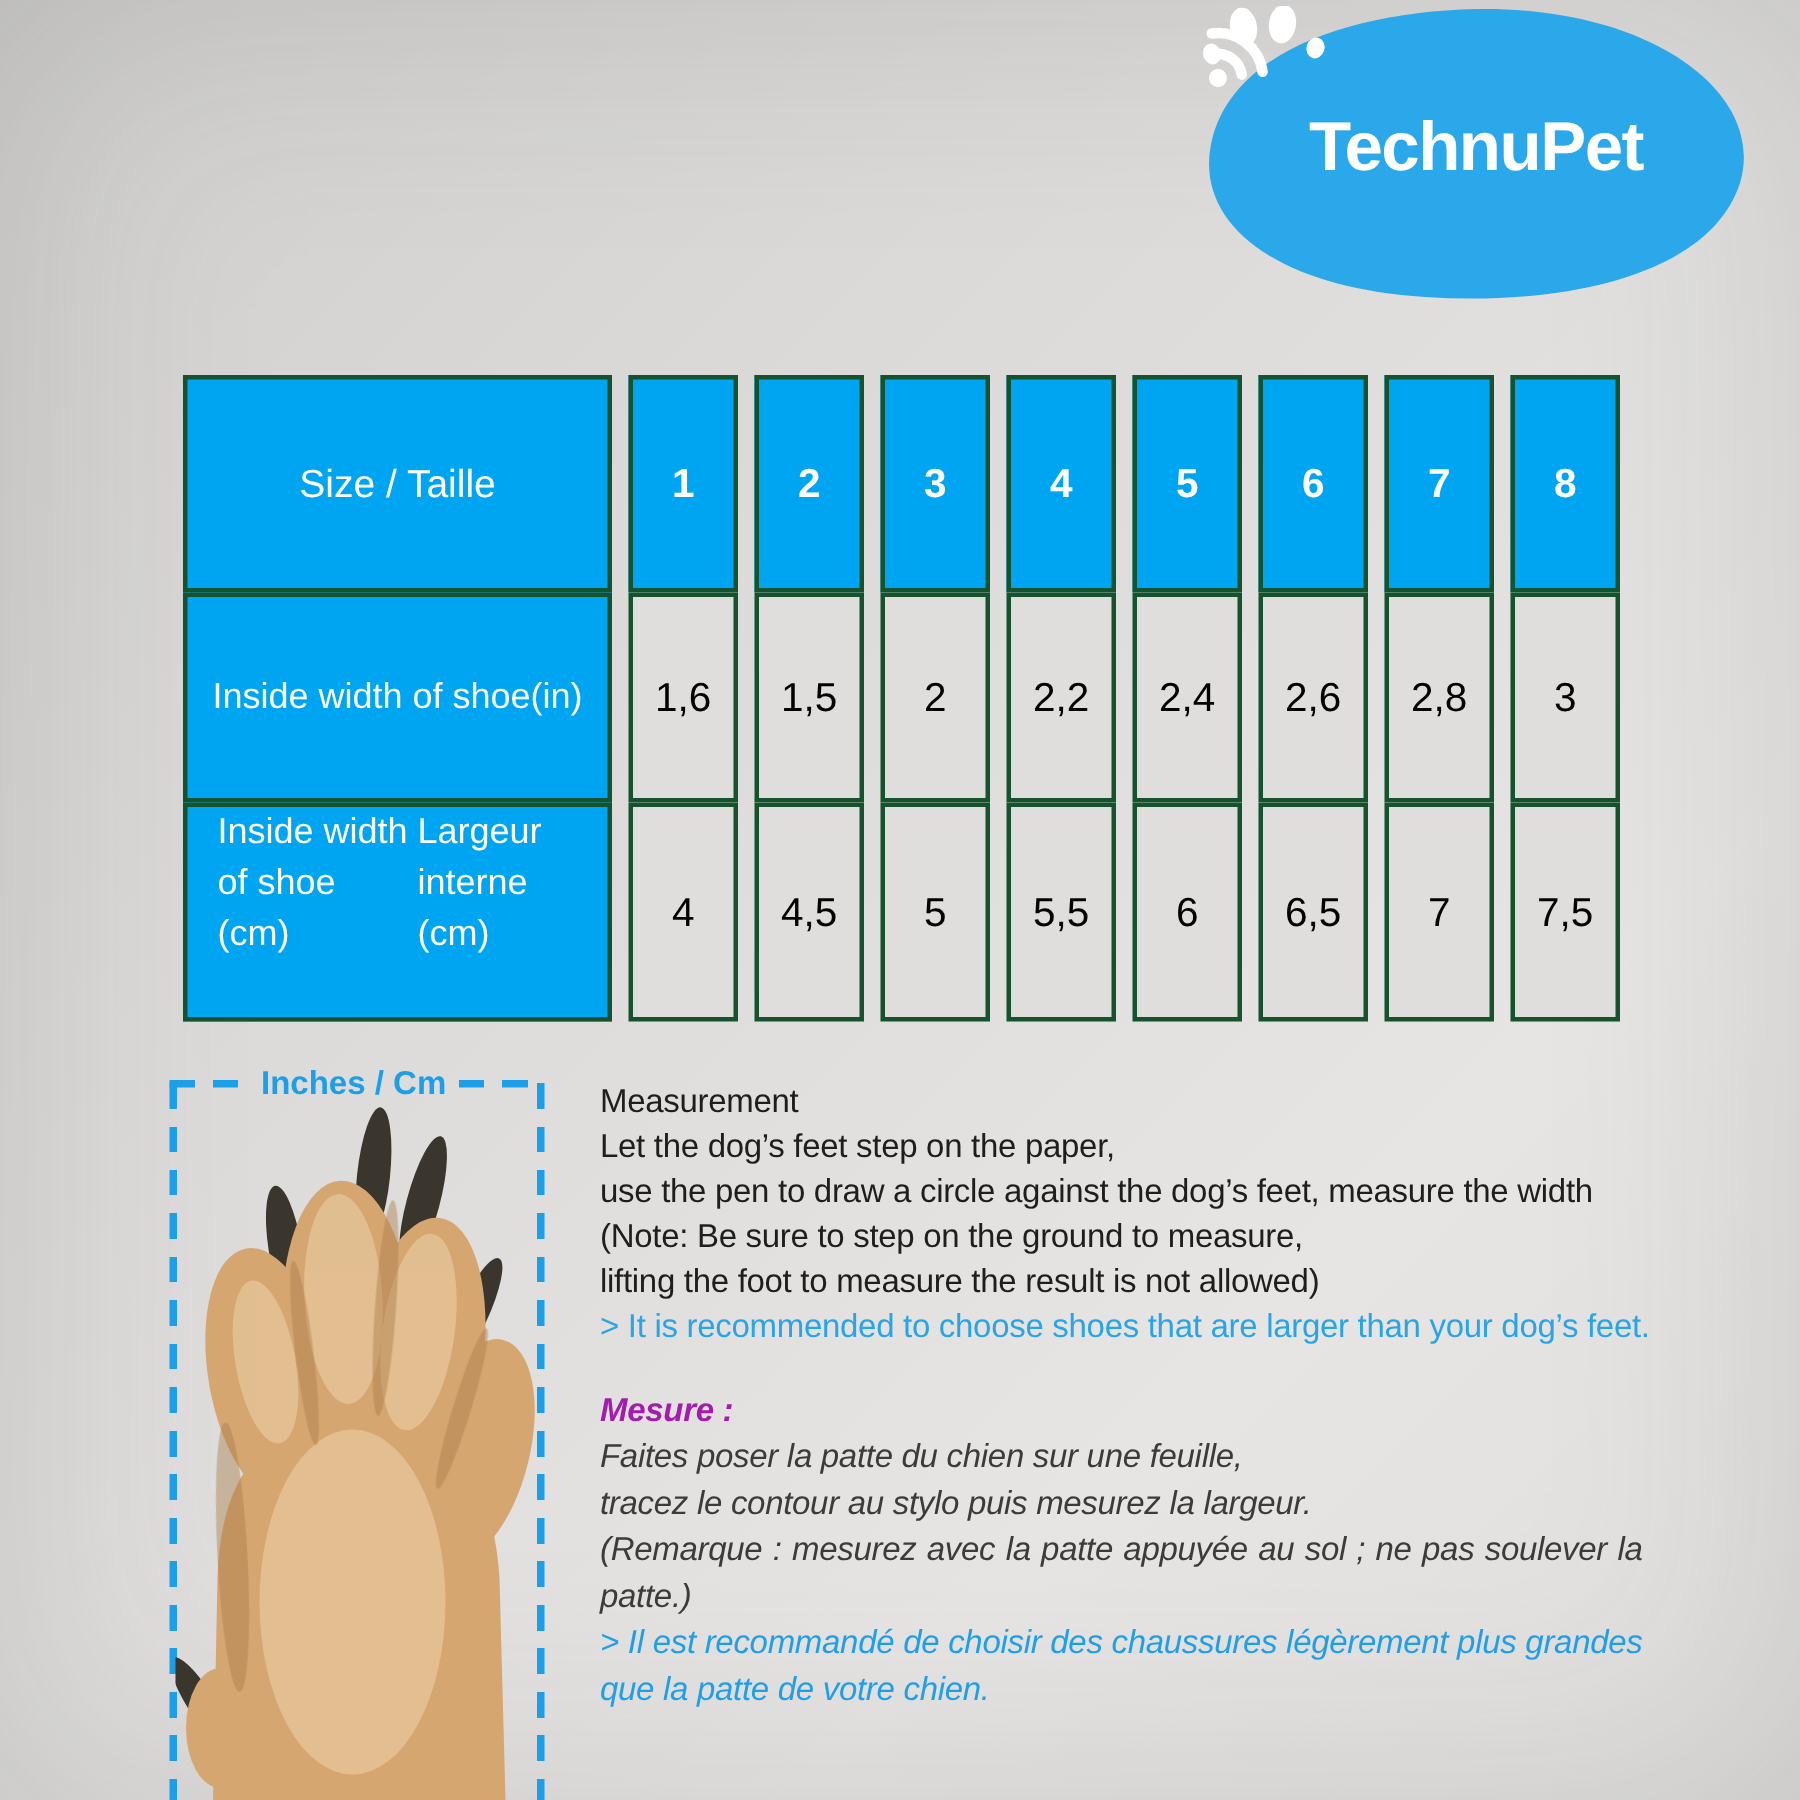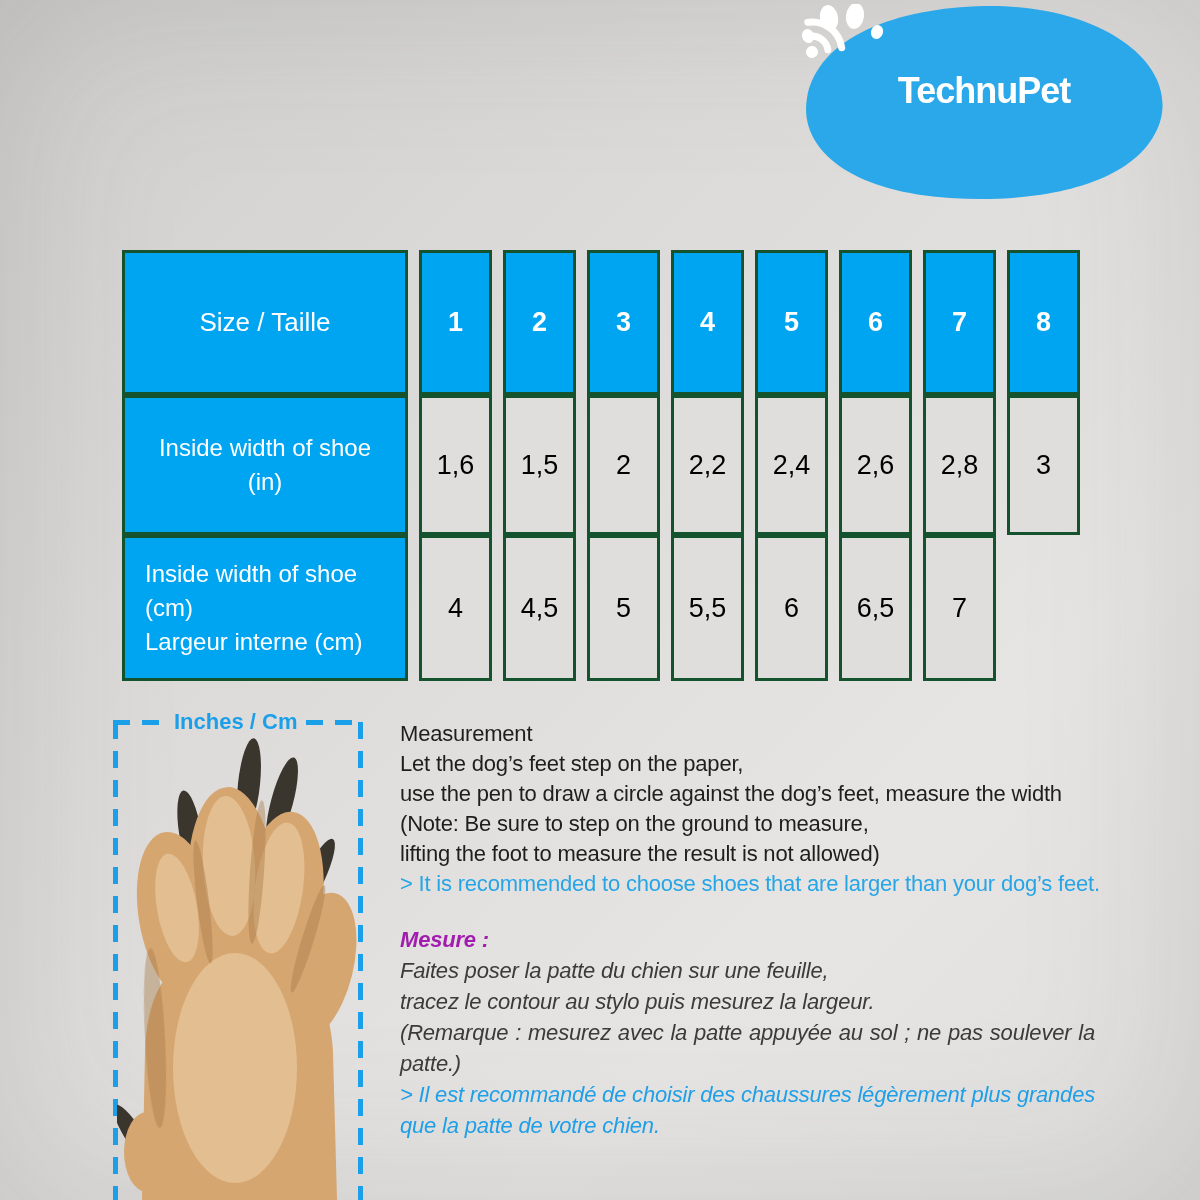--- a/index.html
+++ b/index.html
@@ -10,38 +10,38 @@
   }
   .vignette{position:absolute;inset:0;pointer-events:none;
     box-shadow:inset 0 0 180px rgba(90,90,90,.18);}
 
   
   .logo-wrap{position:absolute;left:798px;top:4px;width:372px;height:196px;}
   .logo-wrap svg{position:absolute;inset:0;}
   .logo-inner{position:absolute;inset:0;display:flex;align-items:center;justify-content:center;}
   .brand{
     position:absolute;left:0;right:0;top:66px;text-align:center;
-    color:#fff;font-size:36px;font-weight:bold;letter-spacing:-1px;
+    color:#fff;font-size:46px;font-weight:bold;letter-spacing:-1px;
   }
   .wifi-icon{position:absolute;left:142px;top:24px;}
   .paw-dots{position:absolute;left:244px;top:40px;}
 
   
   .size-table{
     position:absolute;left:122px;top:250px;
     display:grid;grid-template-columns:286px repeat(8,73px);
     grid-template-rows:145px 140px 146px;column-gap:11px;row-gap:0;
   }
   .cell{box-sizing:border-box;border:3px solid #14532d;display:flex;
     align-items:center;justify-content:center;text-align:center;}
   .cell.blue{background:#00a5f2;color:#fff;}
   .cell.gray{background:#dfdedc;color:#000000;font-size:27px;}
   .cell.size-head{font-size:26px;}
   .cell.num{font-size:27px;font-weight:bold;}
-  .cell.rowlabel{font-size:24px;line-height:34px;flex-direction:column;}
+  .cell.rowlabel{font-size:24px;line-height:34px;}
   .cell.rowlabel.left{align-items:flex-start;text-align:left;padding:0 18px 0 20px;}
 
   
   .measure-box{position:absolute;left:113px;top:722px;width:250px;height:478px;}
   .dash-v{position:absolute;top:0;bottom:0;width:5px;
     background:repeating-linear-gradient(180deg,#1b9fe9 0 17px,transparent 17px 29px);}
   .dash-v.l{left:0;}.dash-v.r{right:0;}
   .box-top{position:absolute;left:0;right:0;top:-13px;height:26px;
     display:flex;align-items:center;gap:9px;}
   .box-top .seg{height:5px;flex:1;
@@ -117,20 +117,21 @@
     <div>Inside width of shoe (cm)</div>
     <div>Largeur interne (cm)</div>
   </div>
   <div class="cell gray">4</div>
   <div class="cell gray">4,5</div>
   <div class="cell gray">5</div>
   <div class="cell gray">5,5</div>
   <div class="cell gray">6</div>
   <div class="cell gray">6,5</div>
   <div class="cell gray">7</div>
+  <div class="cell gray">7,5</div>
 </div>
 
 <div class="measure-box">
   <div class="dash-v l"></div>
   <div class="dash-v r"></div>
   <div class="box-top">
     <div class="seg short"></div>
     <div class="box-label">Inches / Cm</div>
     <div class="seg"></div>
   </div>

